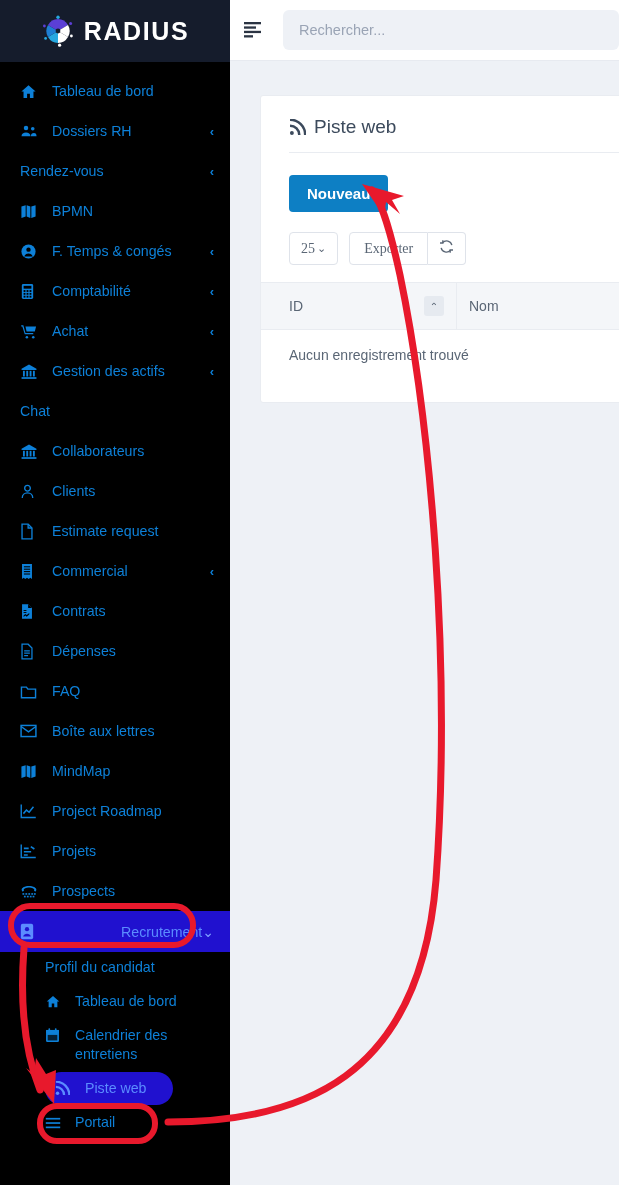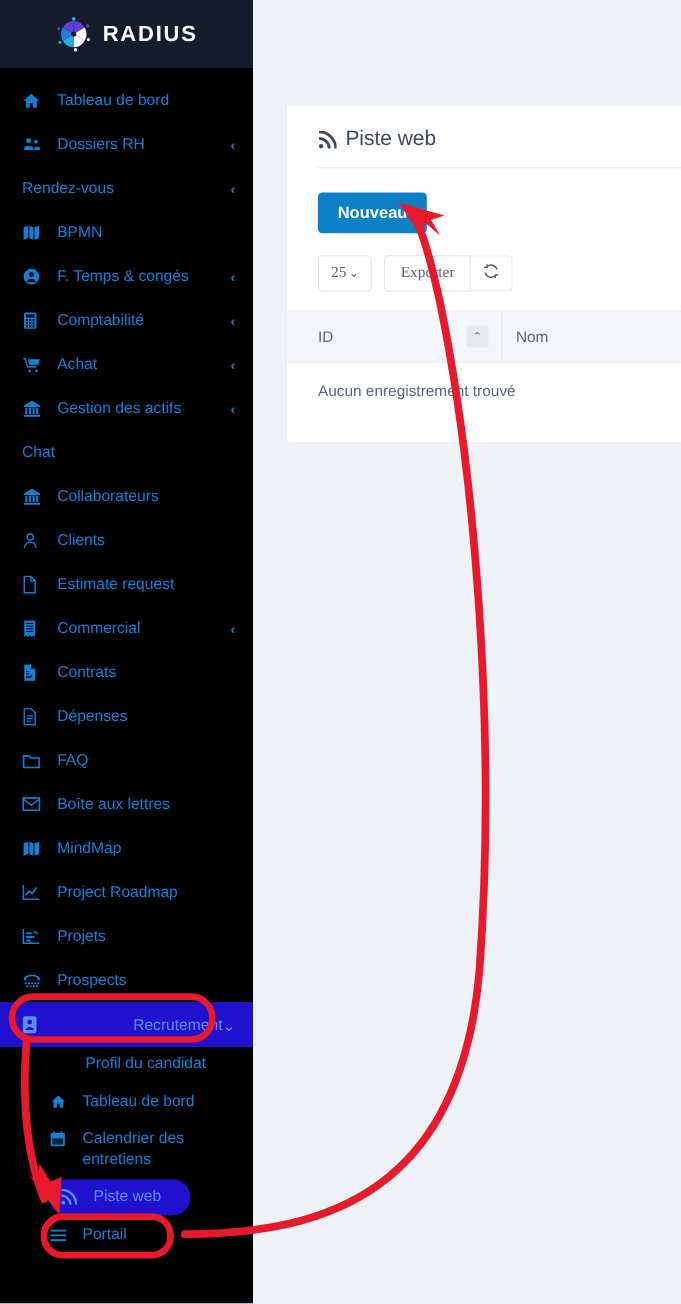--- a/index.html
+++ b/index.html
@@ -18,21 +18,21 @@
     background: #000000;
     overflow: hidden;
   }
   #brand {
     height: 62px; background: #151c2c;
     display: flex; align-items: center; justify-content: center;
     gap: 9px;
   }
   #brand-logo { width: 34px; height: 34px; display:block; }
   #brand-text {
-    color: #ffffff; font-size: 20px; font-weight: bold;
+    color: #ffffff; font-size: 25px; font-weight: bold;
     letter-spacing: 1.6px;
   }
 
   .nav { padding-top: 9px; }
   .nav-item {
     display: flex; align-items: center;
     height: 40px; padding: 0 16px 0 20px;
     color: #0d80d8; font-size: 14.2px;
     position: relative;
   }
@@ -65,21 +65,21 @@
     display: flex; align-items: flex-start;
     min-height: 34px; padding: 6px 10px 6px 45px;
     color: #0d80d8; font-size: 14.2px; line-height: 19px;
   }
   .sub-item .ico {
     width: 22px; min-width: 22px; margin-right: 8px;
     display: flex; align-items: center; color: #0d80d8;
     height: 19px;
   }
   .sub-item .lbl { flex: 1; }
-  .sub-item.nosubicon { padding-left: 45px; text-align: center; }
+  .sub-item.nosubicon { padding-left: 45px; }
 
   .sub-item.selected {
     background: #2011cf; color: #5b8cff;
     margin: 2px 12px 2px 45px;
     padding: 7px 14px 7px 10px;
     border-radius: 17px;
     min-height: 0;
     width: 128px;
     flex: none;
   }
@@ -527,20 +527,33 @@
             </svg>
           </span>
         <span class="lbl">Portail</span>
       </div>
 
     </nav>
   </aside>
 
   <section id="main">
 
+    <header id="topbar">
+      <span id="hamburger">
+        <svg width="22" height="20" viewBox="0 0 22 20" fill="#2b3443">
+          <rect x="1" y="2" width="17" height="2.3"></rect>
+          <rect x="1" y="6.4" width="12" height="2.3"></rect>
+          <rect x="1" y="10.8" width="17" height="2.3"></rect>
+          <rect x="1" y="15.2" width="9" height="2.3"></rect>
+        </svg>
+      </span>
+      <div id="search-box">
+        <input id="search-input" type="text" placeholder="Rechercher..." style="">
+      </div>
+    </header>
 
     <div id="card">
 
       <div id="card-title">
         <span class="rss">
           <svg width="17" height="17" viewBox="0 0 20 20" fill="currentColor">
             <circle cx="3.4" cy="16.4" r="2.3"></circle>
             <path d="M1.2 9.4a9.4 9.4 0 0 1 9.4 9.4h3A12.4 12.4 0 0 0 1.2 6.4z"></path>
             <path d="M1.2 2.4a16.4 16.4 0 0 1 16.4 16.4h3A19.4 19.4 0 0 0 1.2-.6z"></path>
           </svg>

